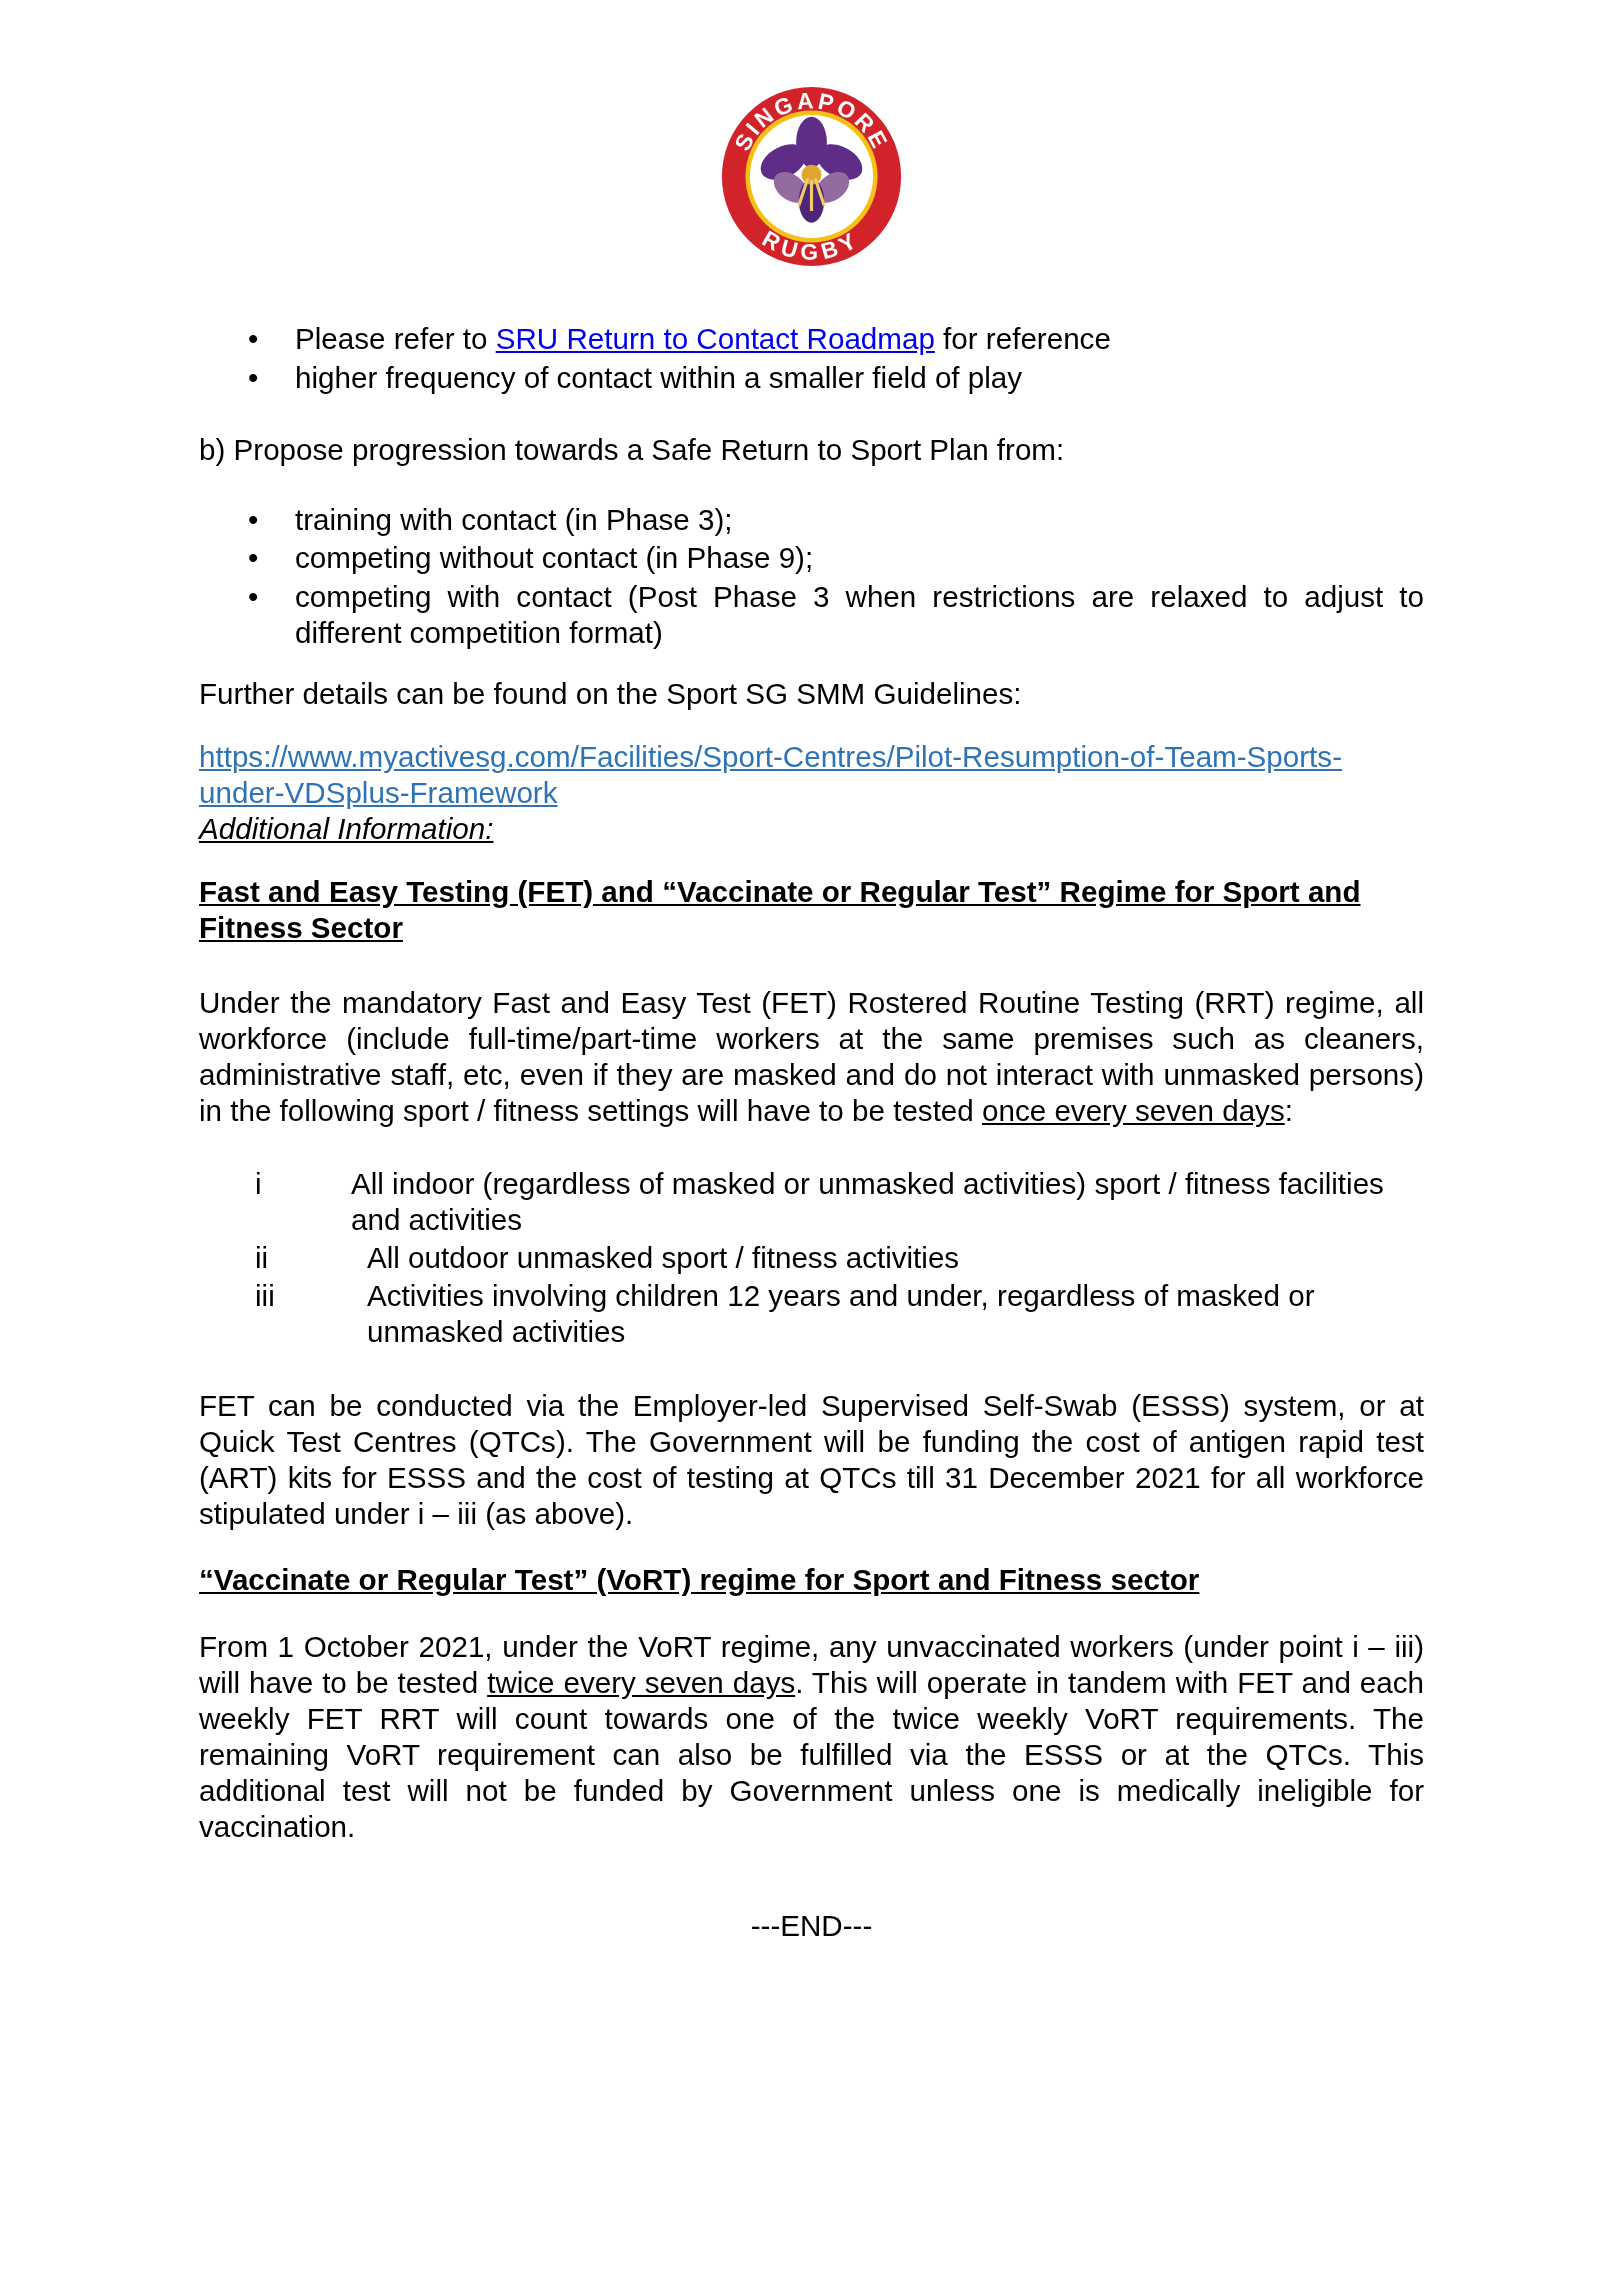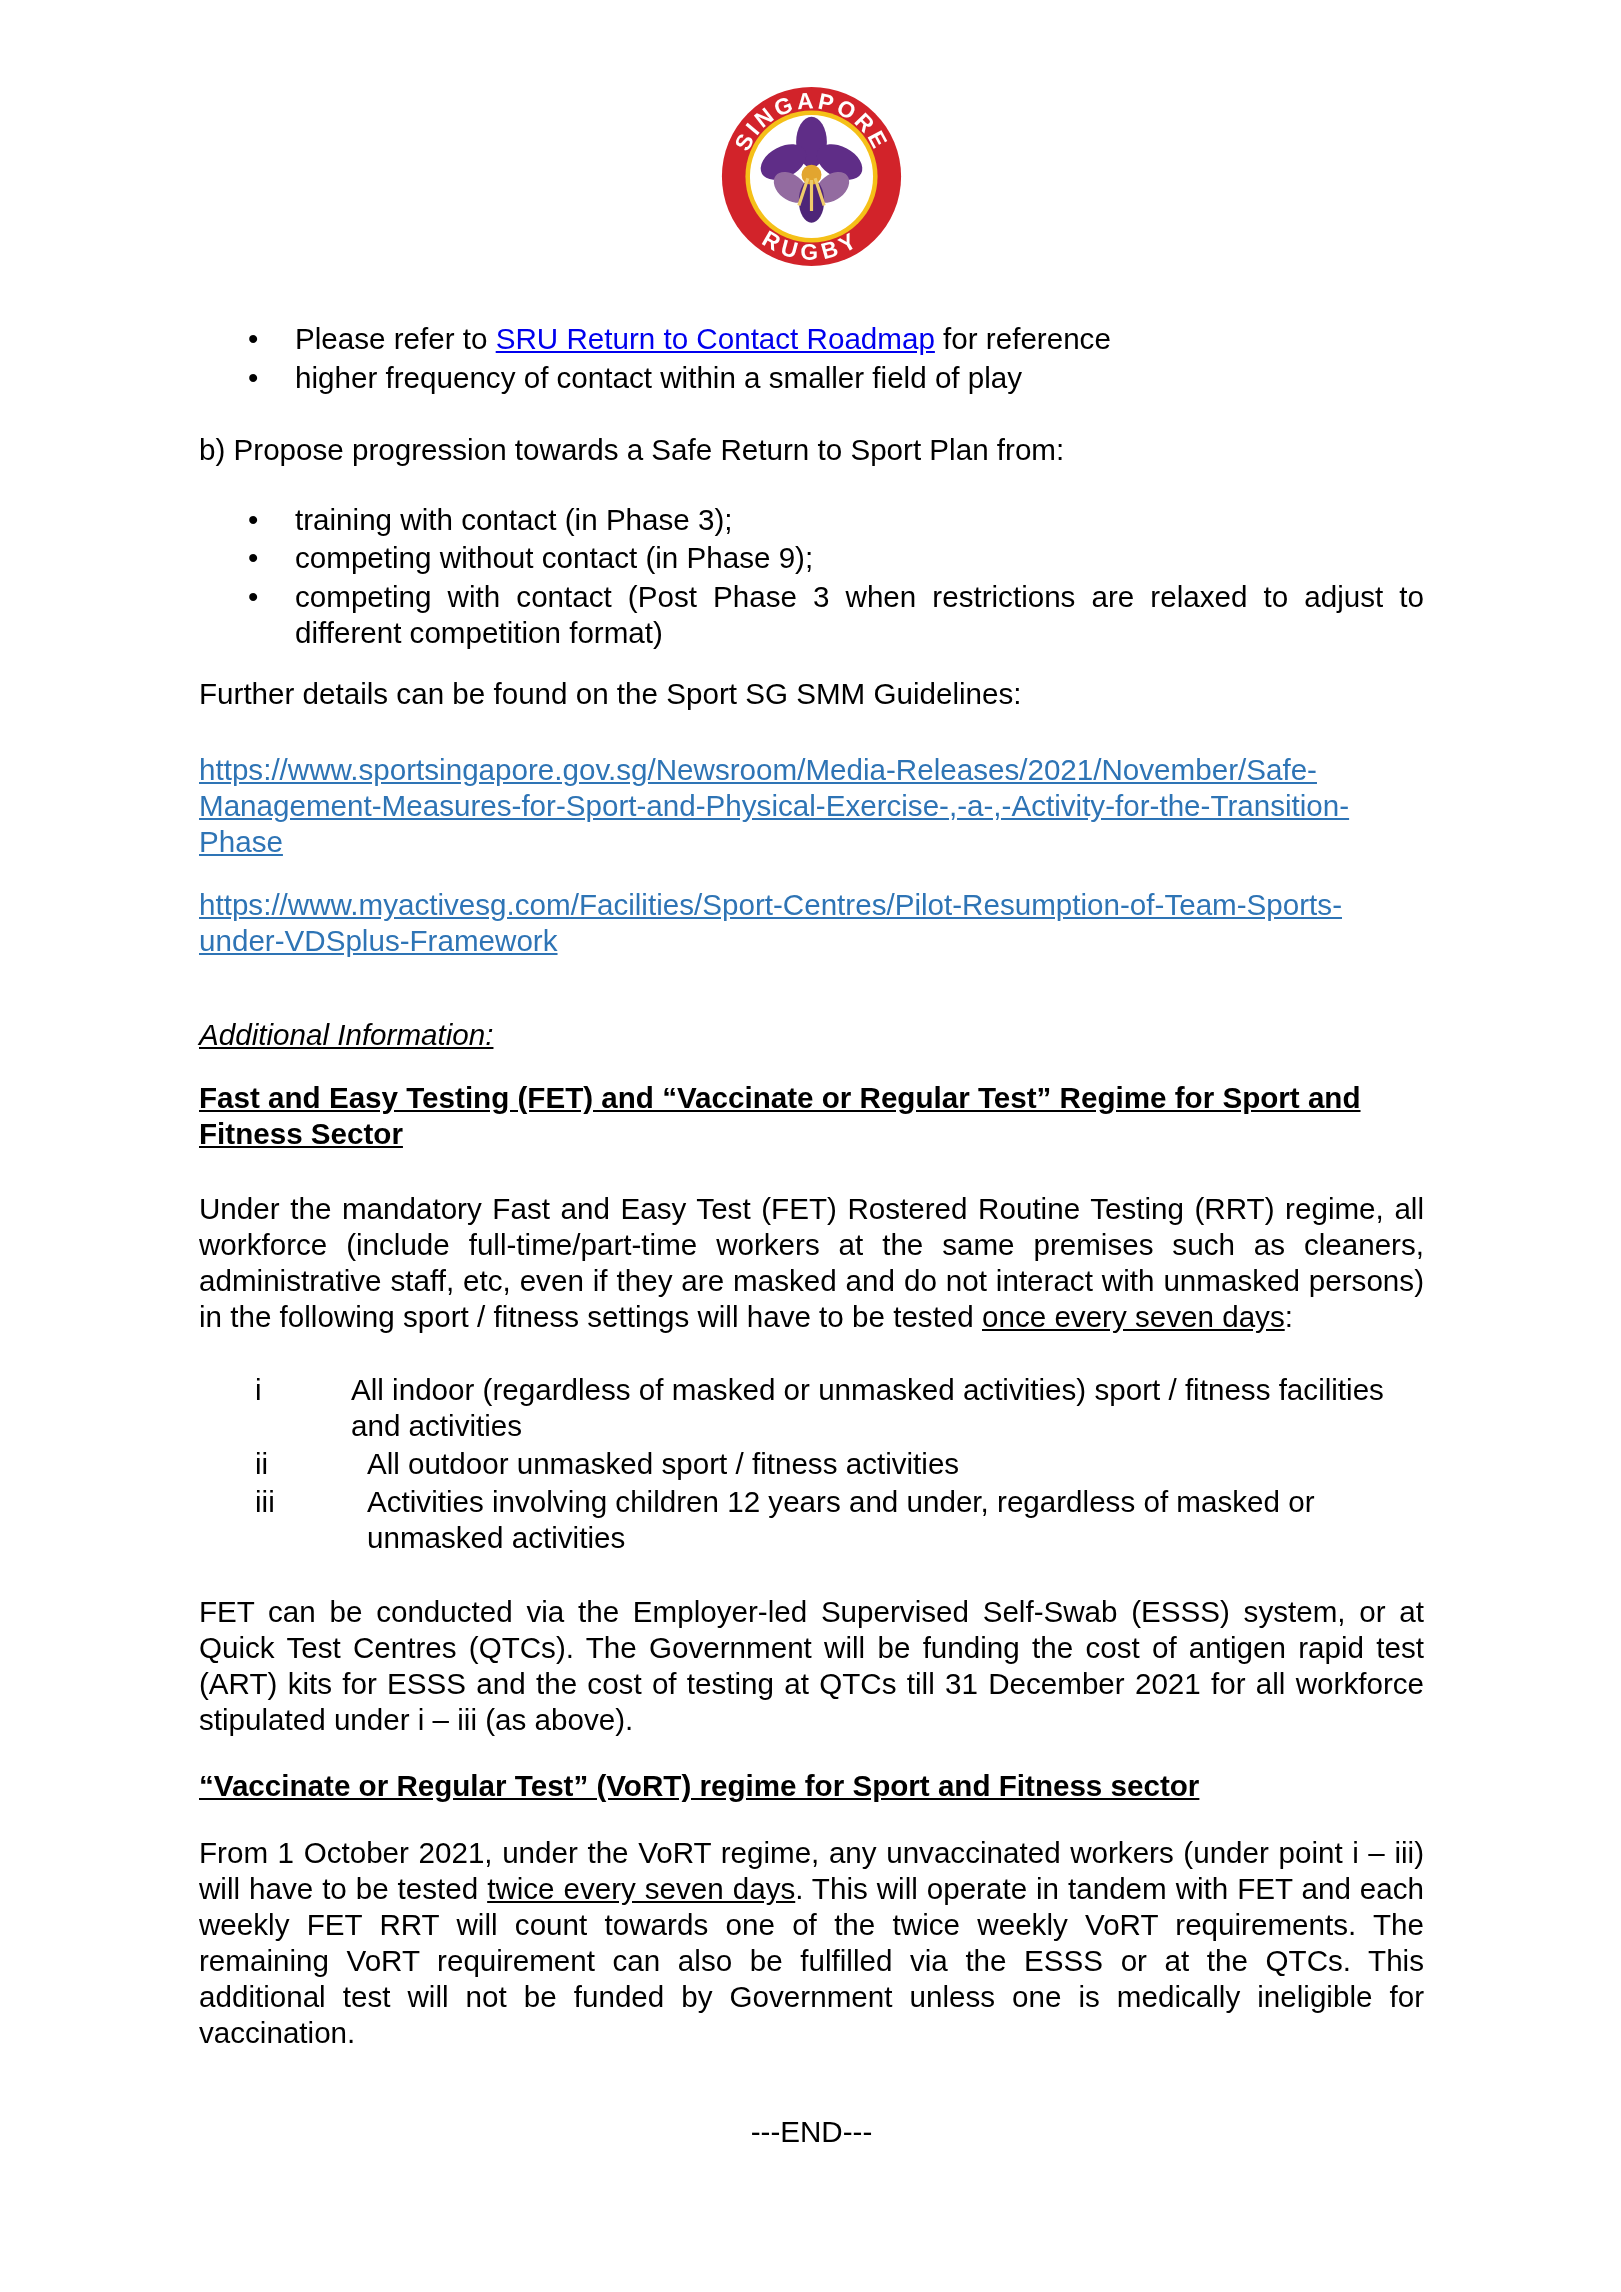--- a/index.html
+++ b/index.html
@@ -36,21 +36,21 @@
 
   .further { margin-top: 25px; }
   .linkp { }
   .link1 { margin-top: 40px; }
   .link2 { margin-top: 27px; }
 
   a { cursor: pointer; }
   .link-bright { color: var(--link-bright); text-decoration: underline; }
   .link-steel  { color: var(--link-steel);  text-decoration: underline; white-space: pre-wrap; }
 
-  .additional { margin-top: 58px; font-style: italic; text-decoration: underline; }
+  .additional { font-style: italic; text-decoration: underline; }
   .fet-heading { margin-top: 27px; font-weight: bold; text-decoration: underline; }
   .fet-para { margin-top: 39px; }
   .just { text-align: justify; }
   .u { text-decoration: underline; }
 
   .roman { margin-top: 37px; margin-right: 25px; }
   .roman-row { display: flex; padding-left: 56px; }
   .roman-row + .roman-row { margin-top: 2px; gap: 16px; }
   .roman-num { width: 96px; flex: none; }
   .roman-text { flex: 1; }
@@ -116,25 +116,20 @@
   </ul>
 
   <p class="b-intro">b) Propose progression towards a Safe Return to Sport Plan from:</p>
   <ul class="dot b-list">
     <li>training with contact (in Phase 3);</li>
     <li>competing without contact (in Phase 9);</li>
     <li class="just">competing with contact (Post Phase 3 when restrictions are relaxed to adjust to different competition format)</li>
   </ul>
 
   <p class="further">Further details can be found on the Sport SG SMM Guidelines:</p>
-  <p class="linkp link1">
-    <a class="link-steel">https://www.sportsingapore.gov.sg/Newsroom/Media-Releases/2021/November/Safe-
-Management-Measures-for-Sport-and-Physical-Exercise-,-a-,-Activity-for-the-Transition-
-Phase</a>
-  </p>
   <p class="linkp link2">
     <a class="link-steel">https://www.myactivesg.com/Facilities/Sport-Centres/Pilot-Resumption-of-Team-Sports-
 under-VDSplus-Framework</a>
   </p>
 
   <p class="additional">Additional Information:</p>
 
   <h2 class="fet-heading">Fast and Easy Testing (FET) and “Vaccinate or Regular Test” Regime for Sport and Fitness Sector</h2>
   <p class="fet-para just">
     <span>Under the mandatory Fast and Easy Test (FET) Rostered Routine Testing (RRT) regime, all workforce (include full-time/part-time workers at the same premises such as cleaners, administrative staff, etc, even if they are masked and do not interact with unmasked persons) in the following sport / fitness settings will have to be tested </span><span class="u">once every seven days</span><span>:</span>

